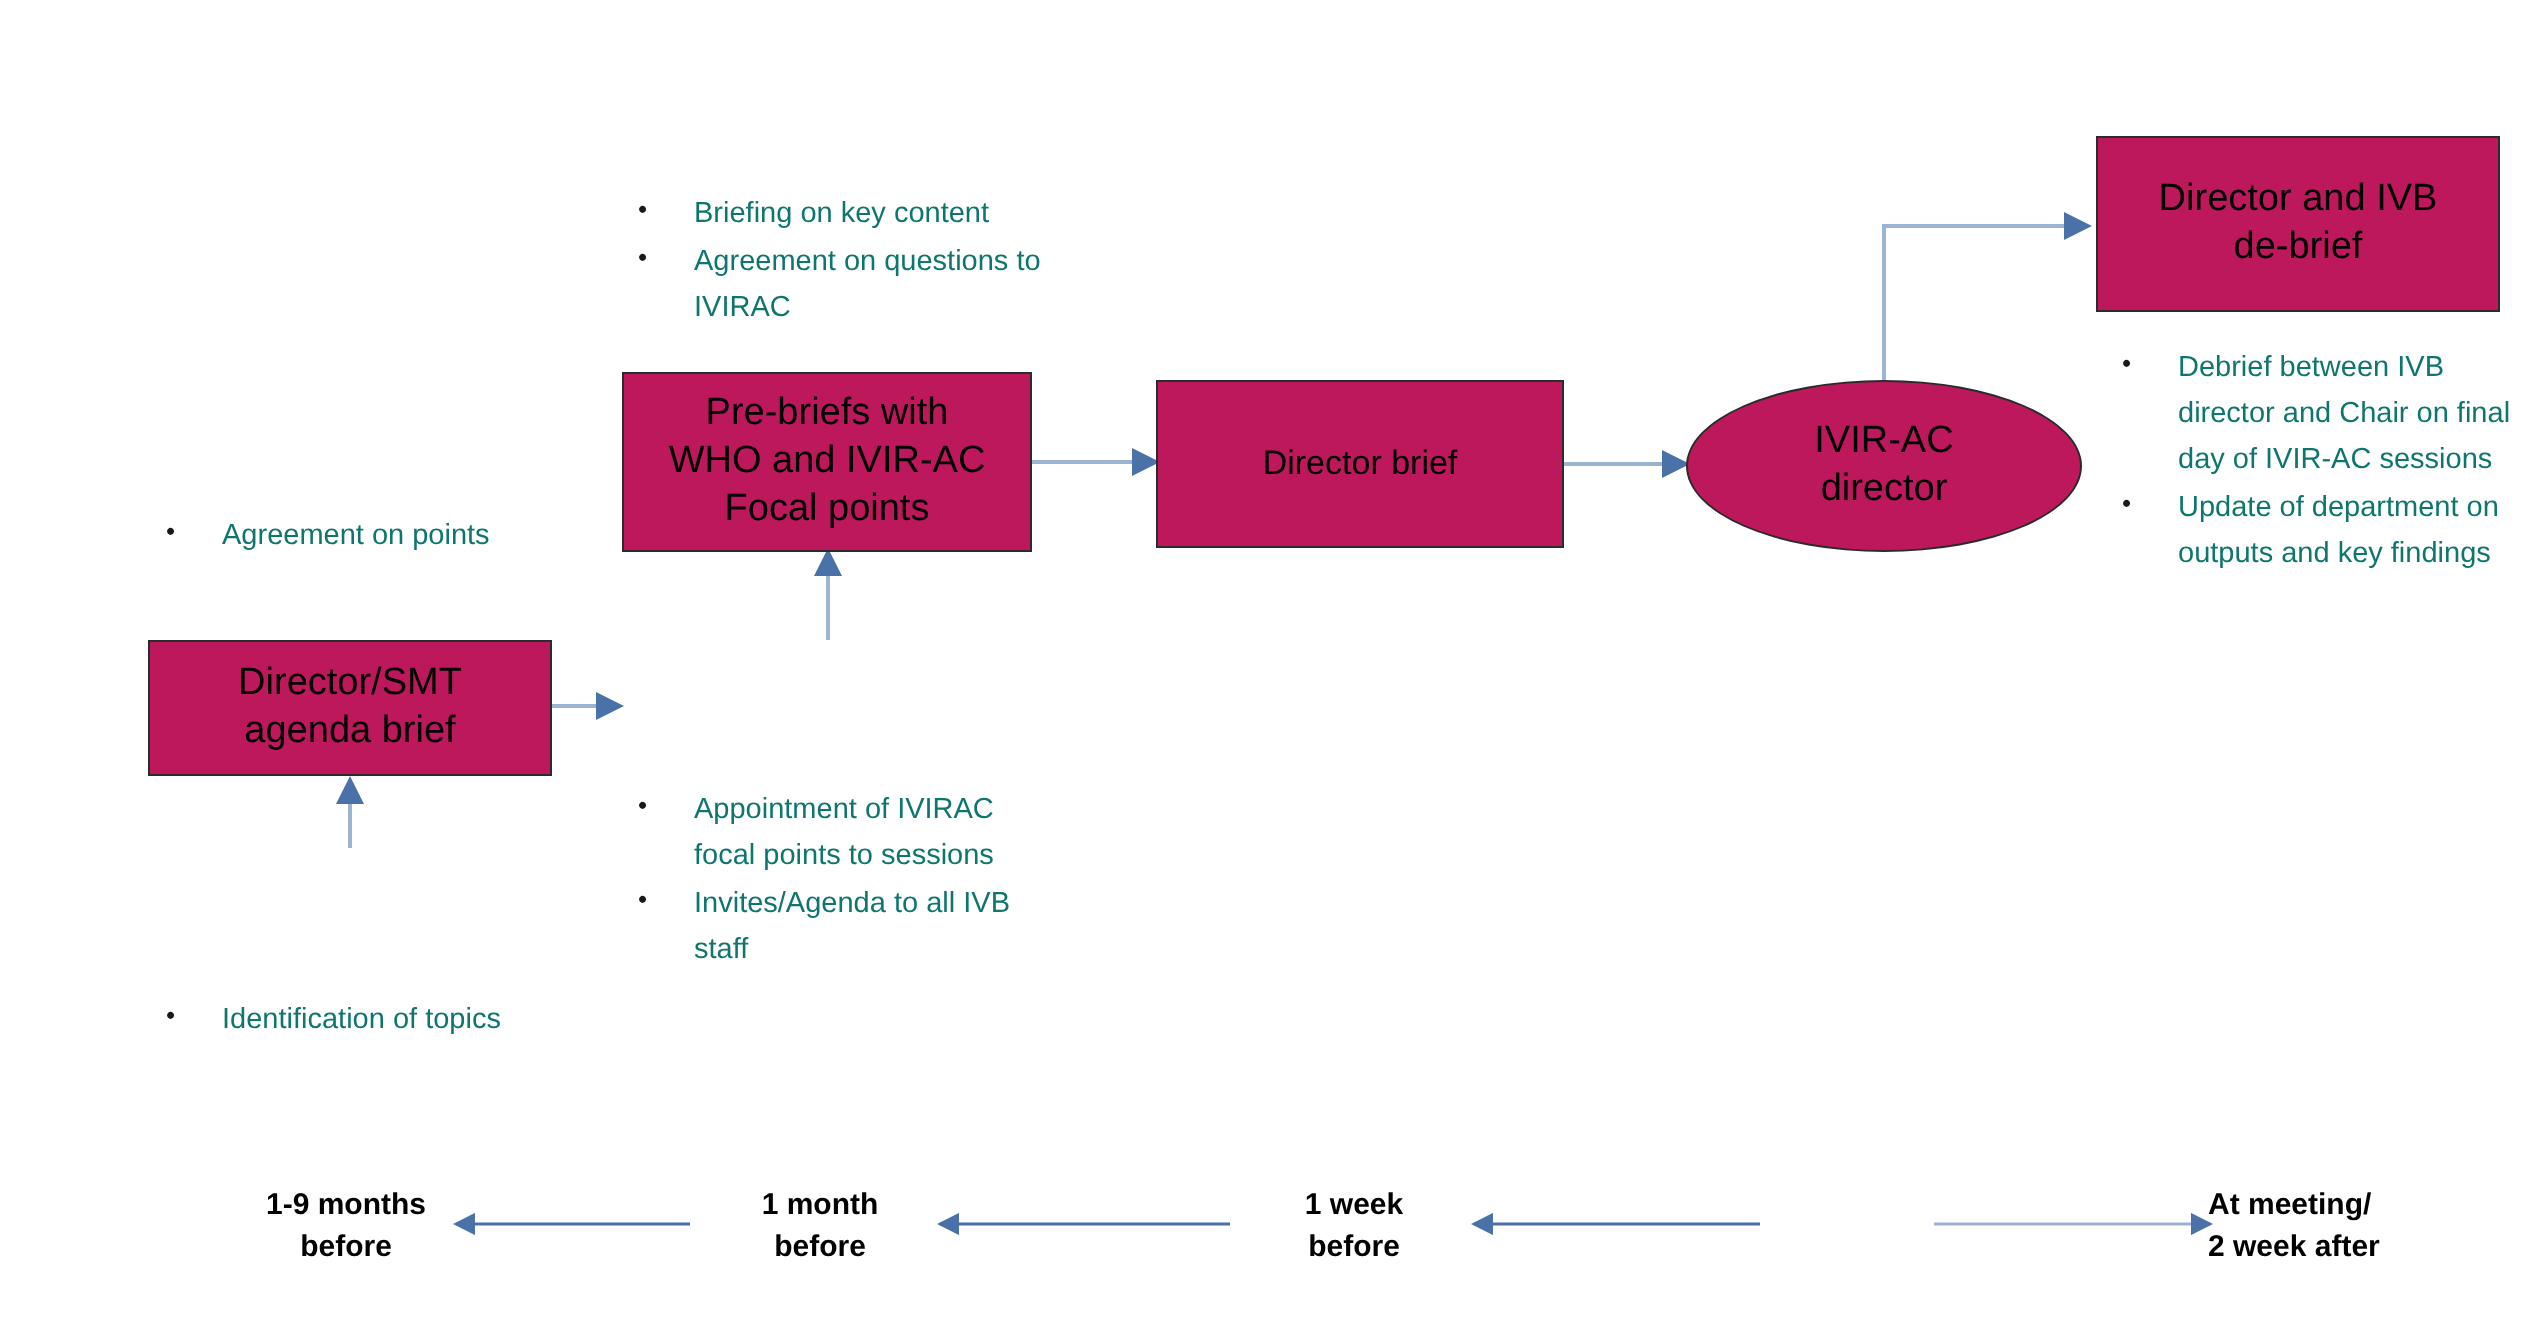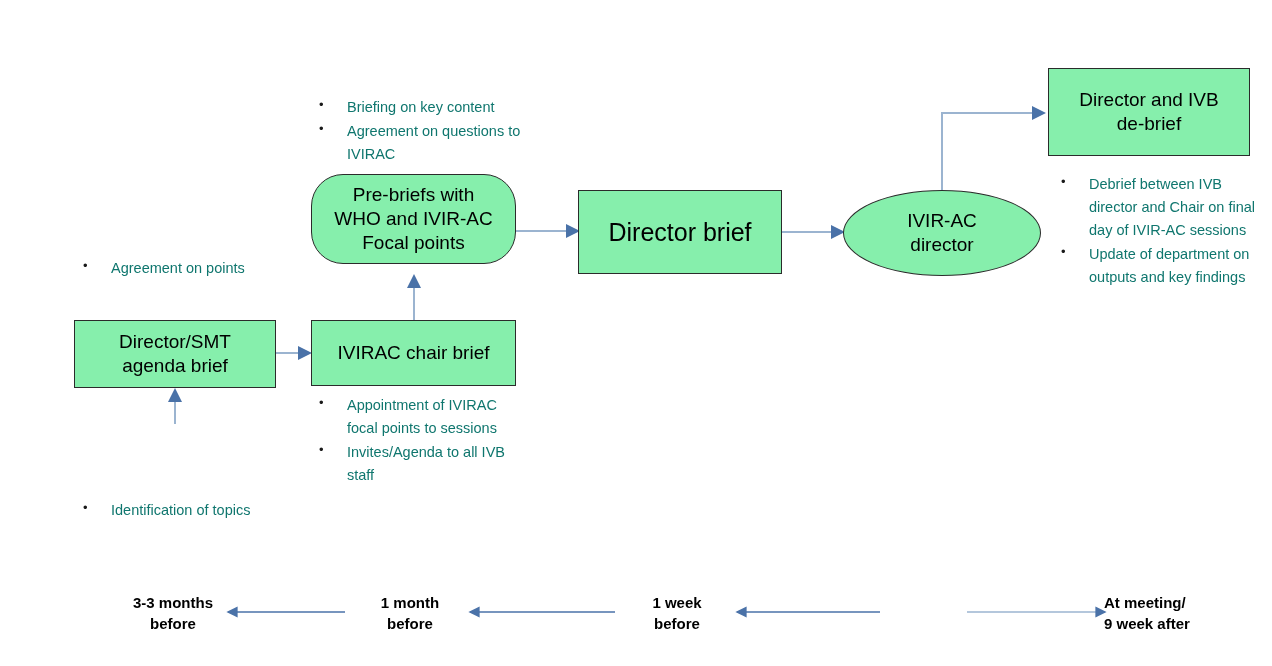--- a/index.html
+++ b/index.html
@@ -15,21 +15,21 @@
     position: relative;
     width: 1272px;
     height: 666px;
     background: #ffffff;
     overflow: hidden;
   }
   .node {
     position: absolute;
     box-sizing: border-box;
     border: 1px solid #2b2b2b;
-    background: #86efac;
+    background: #be185d;
     display: flex;
     align-items: center;
     justify-content: center;
     text-align: center;
     line-height: 1.28;
     color: #000000;
     white-space: pre-line;
   }
   .node.ellipse {
     border-radius: 50%;
@@ -102,27 +102,26 @@
     <line x1="345" y1="612" x2="228" y2="612" stroke="#4a72a8" stroke-width="1.6" marker-end="url(#arrowhead)"></line>
     <line x1="615" y1="612" x2="470" y2="612" stroke="#4a72a8" stroke-width="1.6" marker-end="url(#arrowhead)"></line>
     <line x1="880" y1="612" x2="737" y2="612" stroke="#4a72a8" stroke-width="1.6" marker-end="url(#arrowhead)"></line>
     <line x1="967" y1="612" x2="1105" y2="612" stroke="#9bb4d0" stroke-width="1.6" marker-end="url(#arrowhead)"></line>
   </svg>
 
 
   <div class="node" style="left:74px; top:320px; width:202px; height:68px; font-size:19px;">Director/SMT
 agenda brief</div>
 
-  <div class="node" style="left:311px; top:320px; width:205px; height:66px; font-size:19px;">IVIRAC chair brief</div>
 
-  <div class="node" style="left:311px; top:174px; width:205px; height:90px; font-size:19px;border-radius:32px;">Pre-briefs with
+  <div class="node" style="left:311px; top:186px; width:205px; height:90px; font-size:19px;">Pre-briefs with
 WHO and IVIR-AC
 Focal points</div>
 
-  <div class="node" style="left:578px; top:190px; width:204px; height:84px; font-size:25px;">Director brief</div>
+  <div class="node" style="left:578px; top:190px; width:204px; height:84px; font-size:17px;">Director brief</div>
 
   <div class="node ellipse" style="left:843px; top:190px; width:198px; height:86px; font-size:19px;">IVIR-AC
 director</div>
 
   <div class="node" style="left:1048px; top:68px; width:202px; height:88px; font-size:19px;">Director and IVB
 de-brief</div>
 
   <div class="note" style="left:316px; top:96px; width:215px;">
     <ul>
       <li>Briefing on key
@@ -162,25 +161,25 @@
 IVB director and
 Chair on final day of
 IVIR-AC sessions</li>
       <li>Update of
 department on
 outputs and key
 findings</li>
     </ul>
   </div>
 
-  <div class="tl-label" style="left:98px; top:592px; width:150px; white-space:pre-line;">3-3 months
+  <div class="tl-label" style="left:98px; top:592px; width:150px; white-space:pre-line;">1-9 months
 before</div>
 
   <div class="tl-label" style="left:340px; top:592px; width:140px; white-space:pre-line;">1 month
 before</div>
 
   <div class="tl-label" style="left:608px; top:592px; width:138px; white-space:pre-line;">1 week
 before</div>
 
   <div class="tl-label" style="left:1104px; top:592px; width:160px; text-align:left; white-space:pre-line;">At meeting/
-9 week after</div>
+2 week after</div>
 
 </div>
 
 </body></html>

